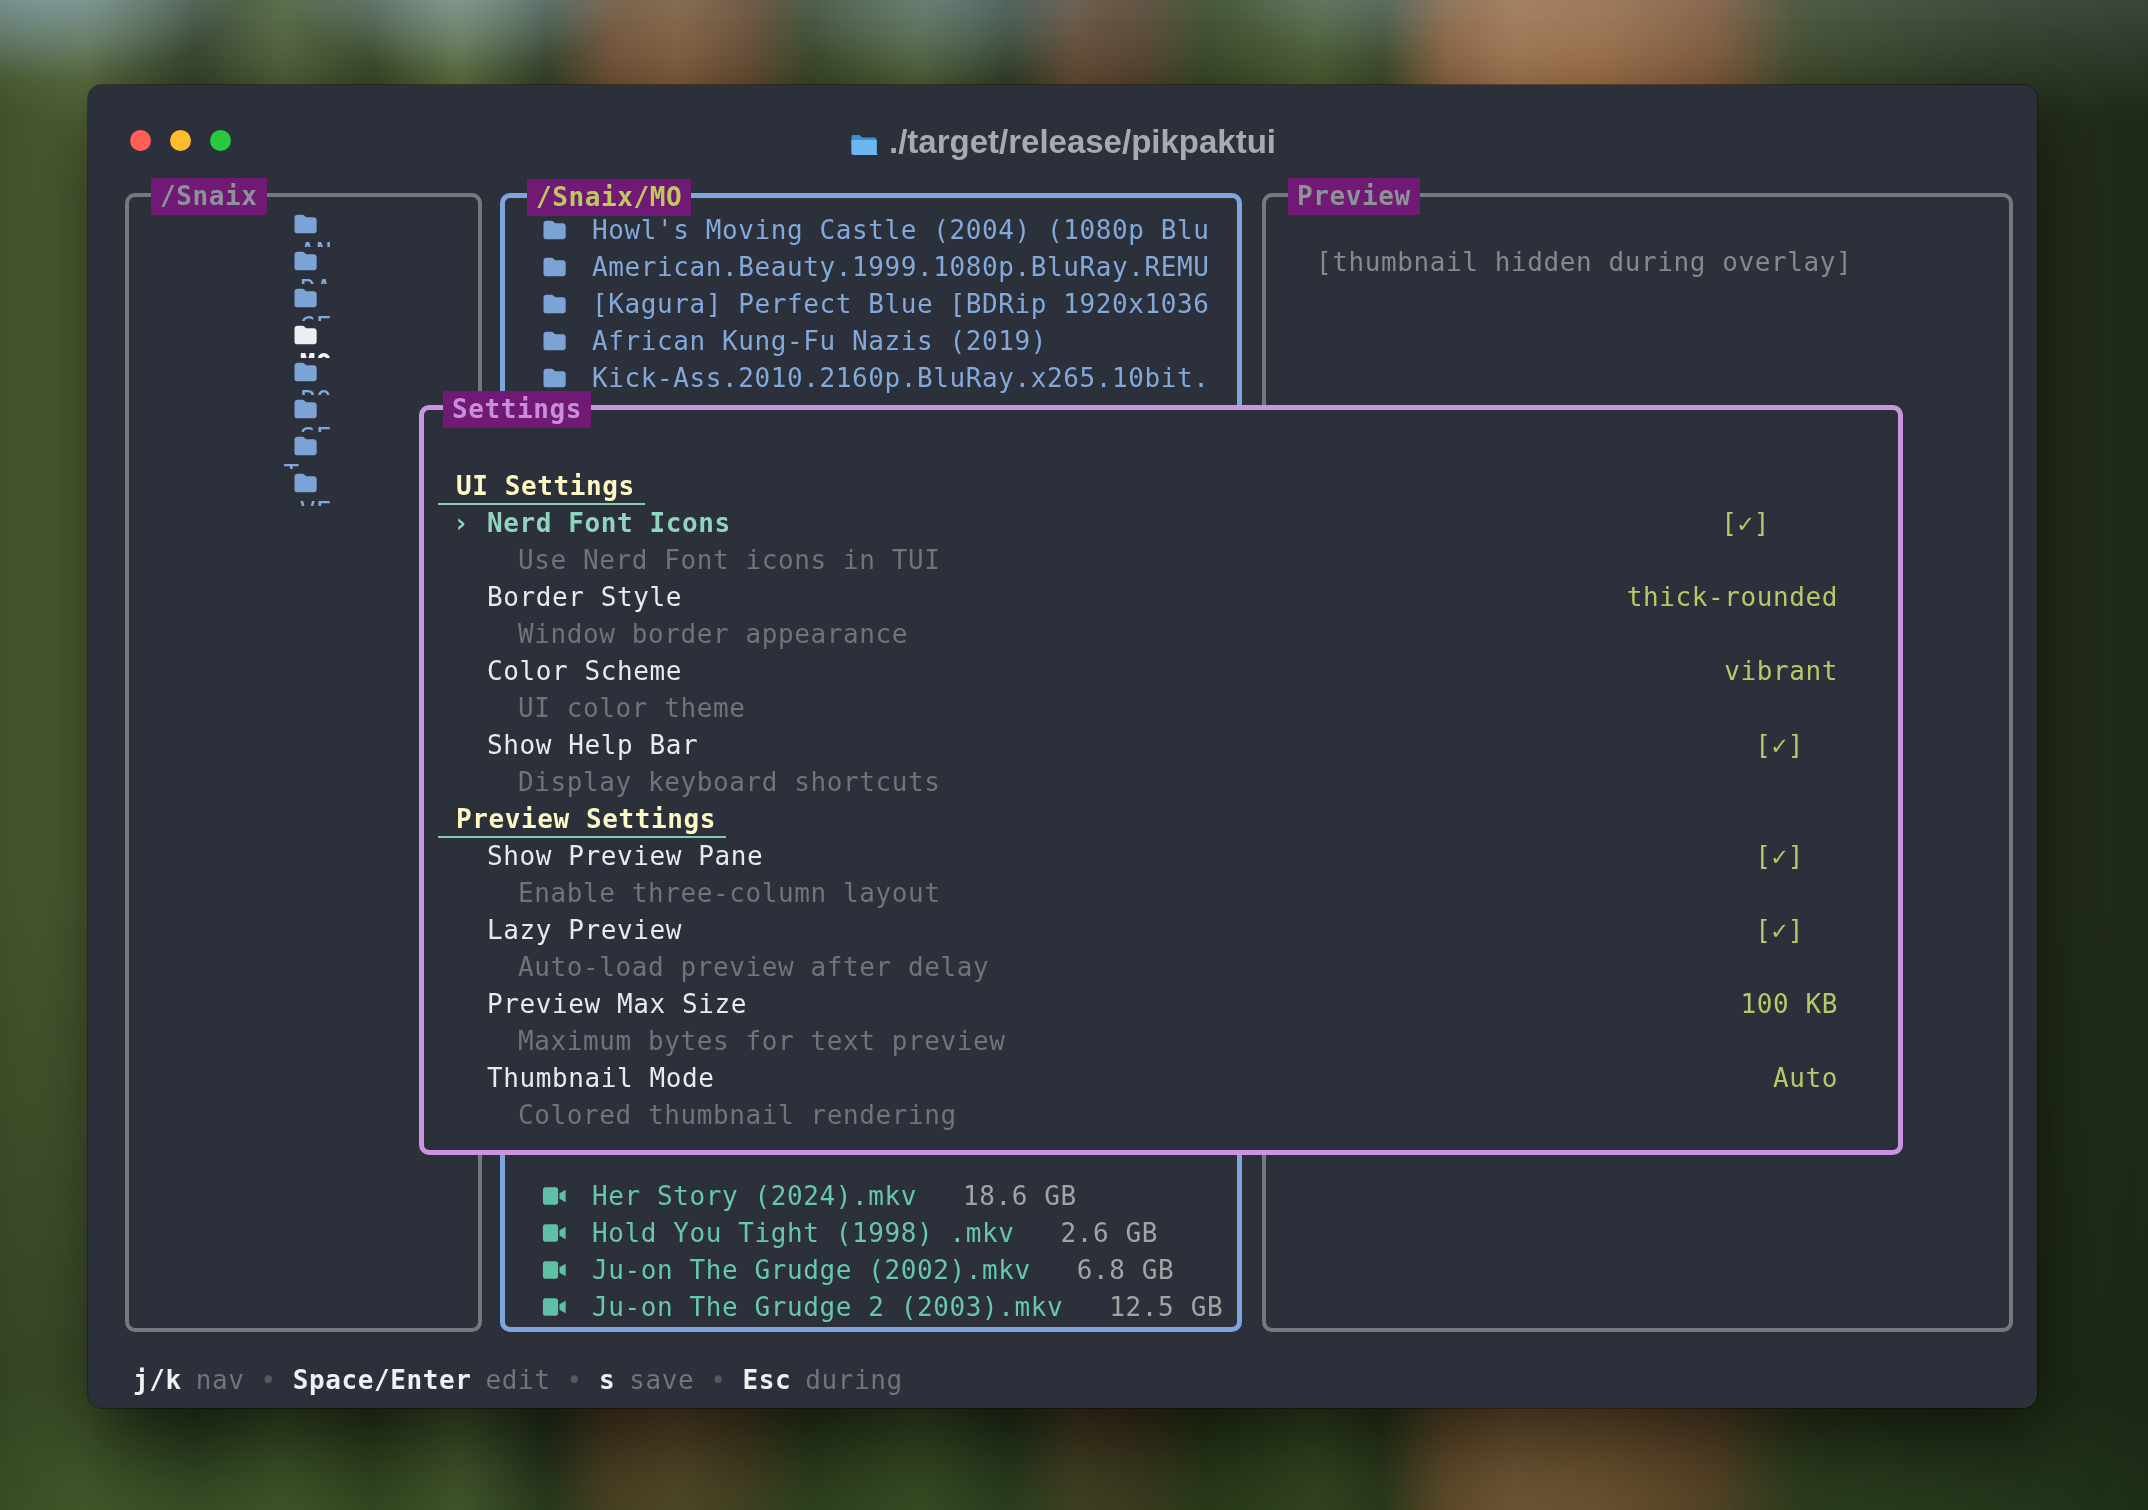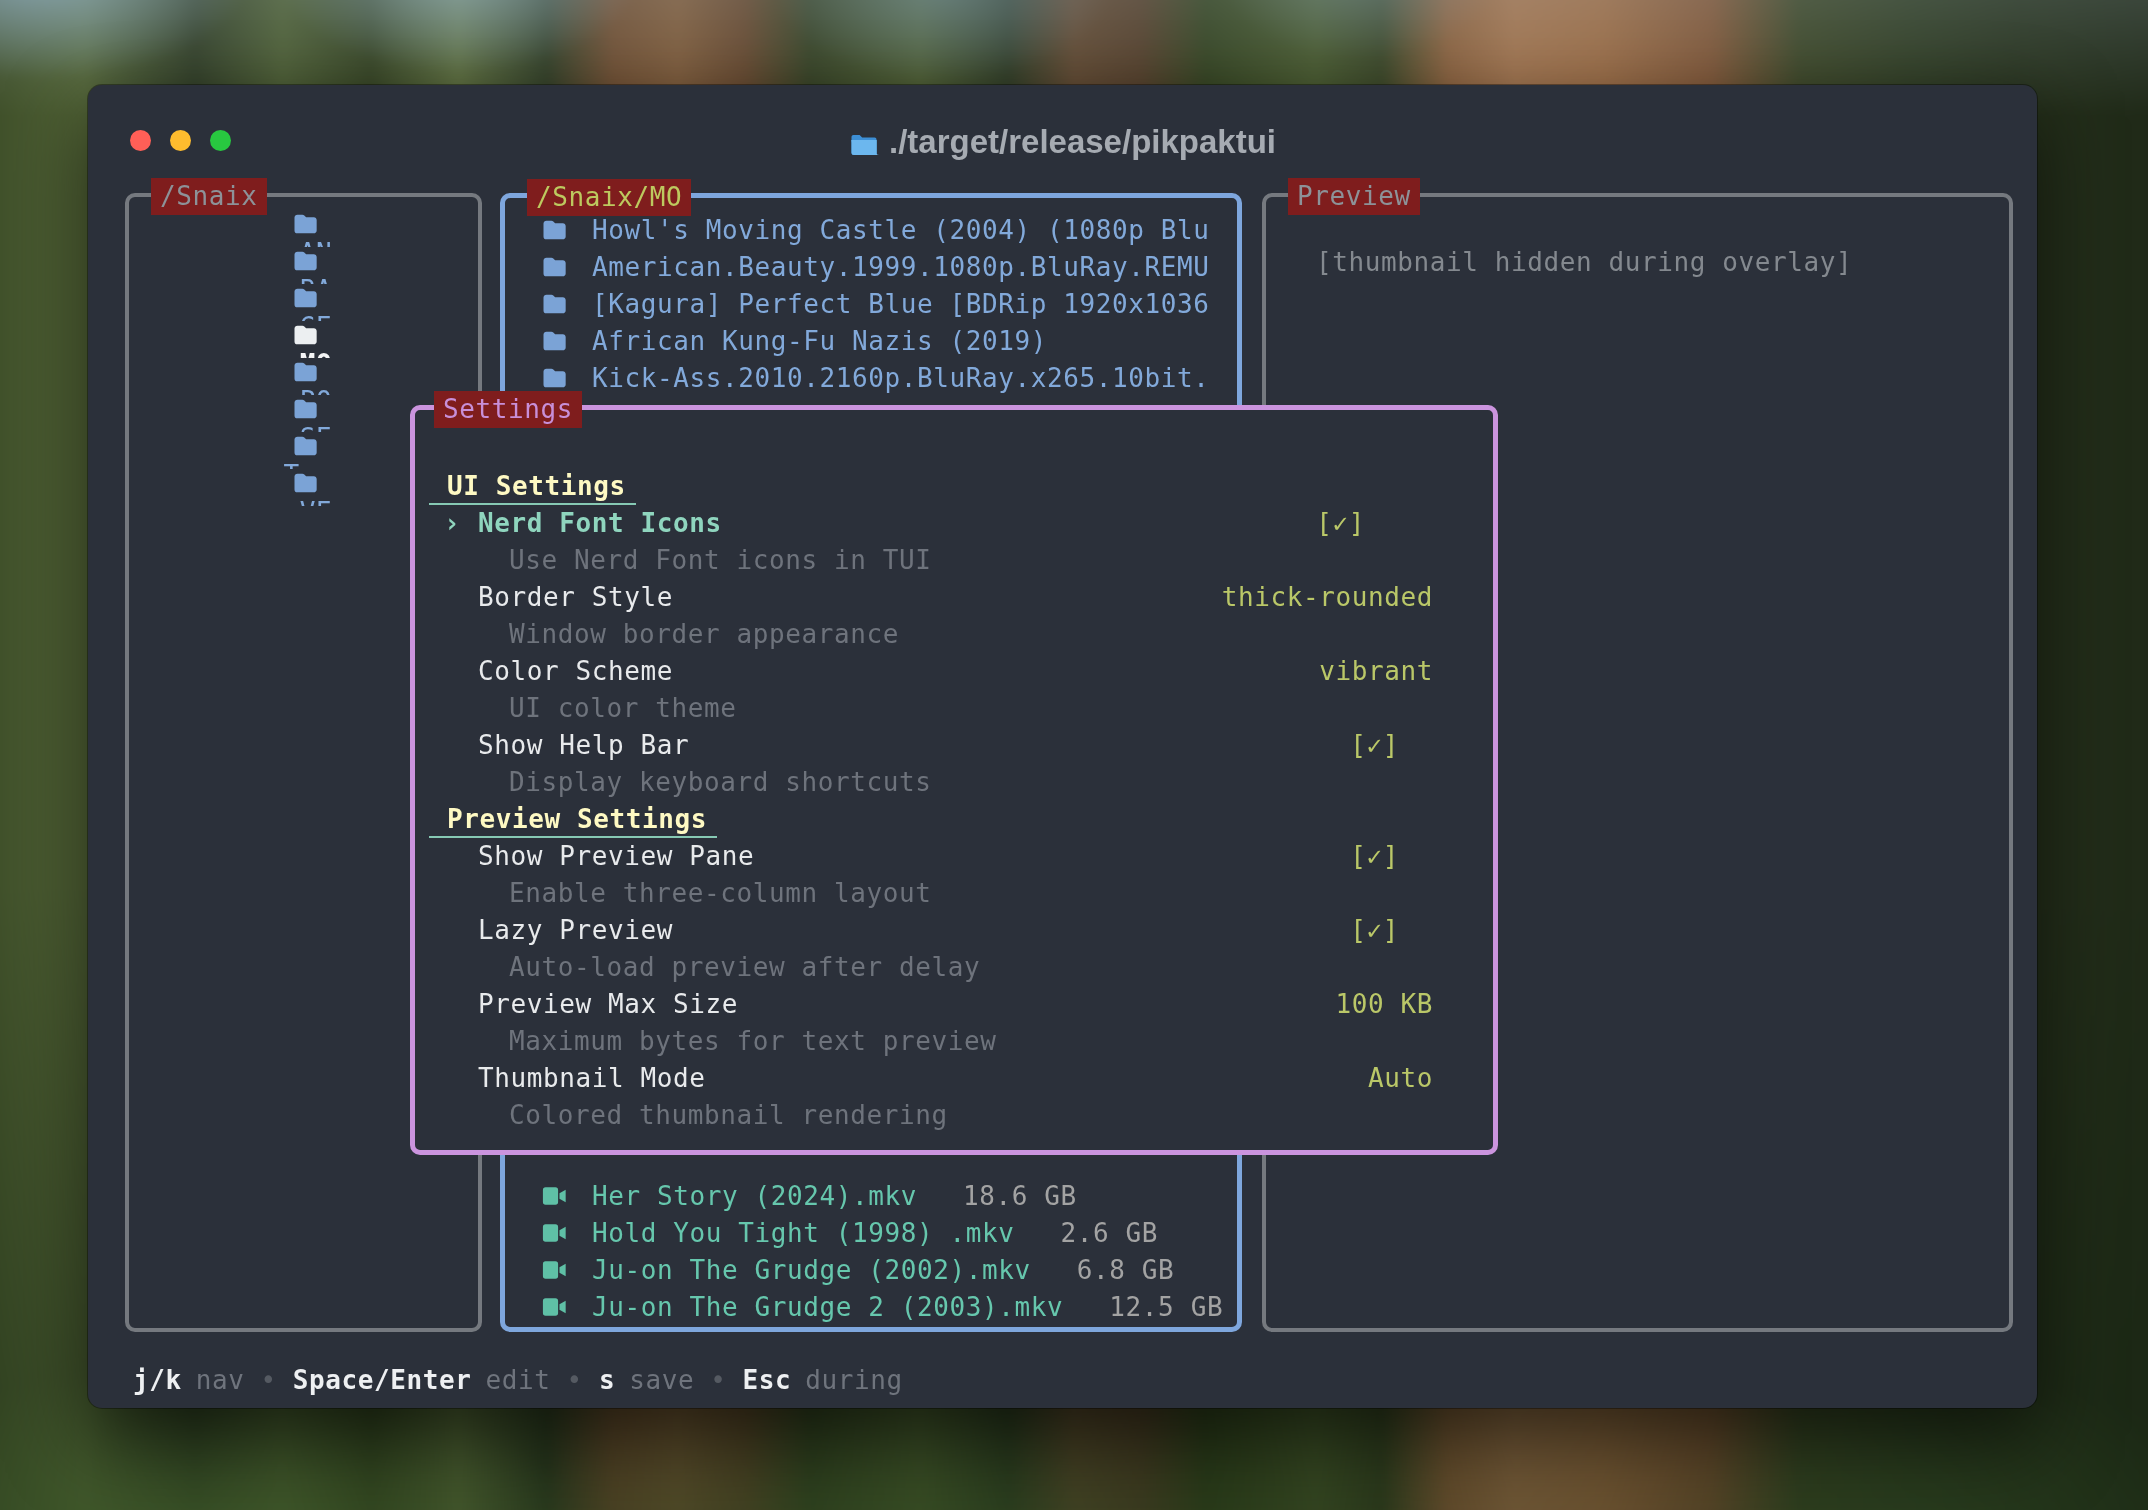--- a/index.html
+++ b/index.html
@@ -44,21 +44,21 @@
     position:absolute; top:38px; left:0; width:100%; text-align:center;
     font-family:"Liberation Sans", sans-serif; font-weight:bold; font-size:33px;
     letter-spacing:0; color:#a6abb2;
   }
   .win-title svg { vertical-align:-7px; margin-right:10px; }
 
   
   .panel { position:absolute; top:108px; height:1139px; border-radius:10px; }
   .panel-title {
     position:absolute; top:-19px; left:22px; padding:0 9px; height:37px; line-height:37px;
-    background:#7f1d1d; color:#8d9298; white-space:nowrap;
+    background:#701a75; color:#8d9298; white-space:nowrap;font-weight:bold;
   }
   .panel-left    { left:37px;   width:357px; border:4px solid #75797f; }
   .panel-mid     { left:412px;  width:742px; border:5px solid #7ea6dd; }
   .panel-preview { left:1174px; width:751px; border:4px solid #75797f; }
   .panel-mid .panel-title { color:#bdc95f; }
 
   .filelist { padding-top:13px; }
   .row { display:flex; align-items:center; height:37px; white-space:nowrap; overflow:hidden; }
   .panel-left .row { padding-left:2px;flex-direction:column; }
   .panel-left .row .label { margin-left:23px; color:#82a9da; }
@@ -75,21 +75,21 @@
   .videolist .row .icon  { color:#5fc0a6; }
   .videolist .row .size  { margin-left:46px; color:#a3a3a3; }
 
   .icon { width:28px; height:28px; display:inline-flex; flex:none; }
   .icon svg { width:100%; height:100%; }
 
   .preview-body { padding:50px 0 0 50px; color:#84898f; white-space:nowrap; }
 
   
   .overlay {
-    position:absolute; left:322px; top:320px; width:1088px; height:750px;
+    position:absolute; left:331px; top:320px; width:1484px; height:750px;
     border:5px solid #cb94de; border-radius:10px; background:#2b303a; z-index:5;
   }
   .overlay .panel-title { color:#c88fd8; left:19px; }
   .settings-body { padding:58px 60px 0 14px; }
   .s-row { height:37px; line-height:37px; white-space:nowrap; }
   .s-header { font-weight:bold; color:#fef9c3; }
   .s-header .u { display:inline-block; padding:0 10px 0 18px; border-bottom:2px solid #86c9b4; line-height:33px; }
   .s-item { display:flex; padding-left:15px; color:#e8eaec; }
   .s-prefix { width:34px; flex:none; color:#8fd5be; font-weight:bold; }
   .s-item .s-label { }

